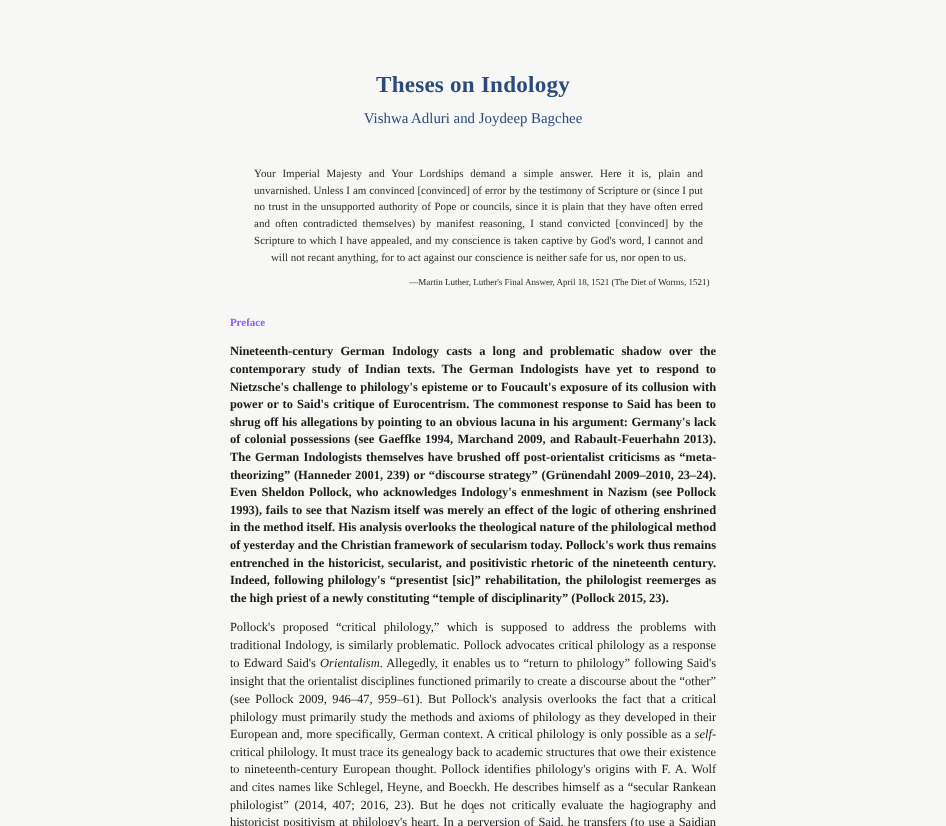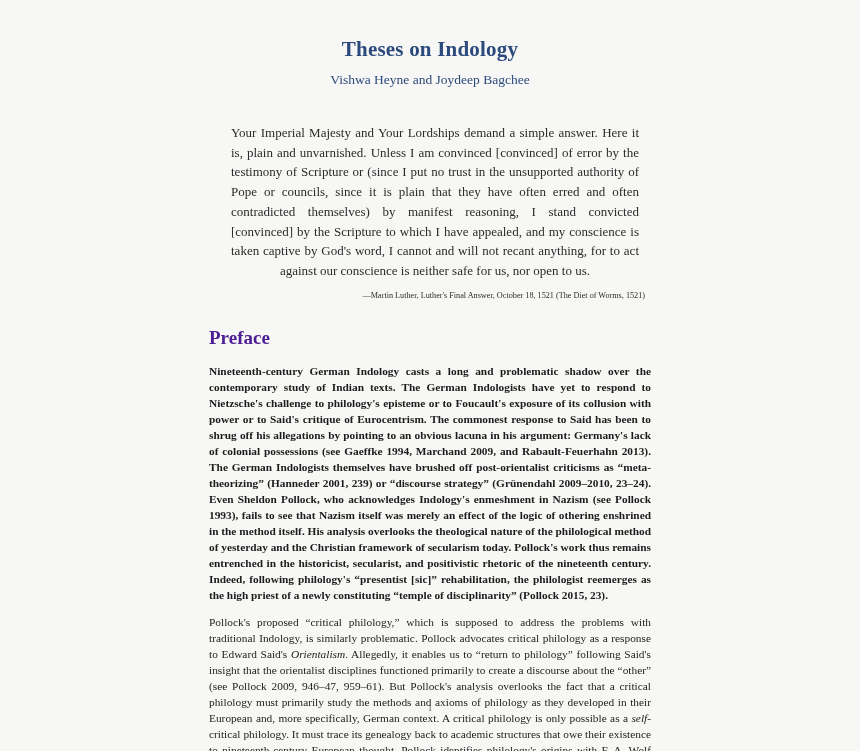--- a/index.html
+++ b/index.html
@@ -13,20 +13,21 @@
     font-family: "Liberation Serif", "DejaVu Serif", serif;
     color: #1c1c1c;
     overflow: hidden;
   }
   .page {
     position: relative;
     width: 860px;
     height: 558px;
     background: #f7f7f5;
     box-sizing: border-box;
+    margin-top: 28px;
   }
   .content {
     position: absolute;
     left: 209px;
     top: 0;
     width: 442px;
   }
   .doc-title {
     margin: 0;
     padding-top: 36px;
@@ -45,42 +46,42 @@
     font-weight: normal;
     color: #2c4a7c;
     line-height: 1.3;
   }
   .epigraph {
     margin: 0;
     padding-top: 34px;
     padding-left: 22px;
     padding-right: 12px;
     text-align: center;
-    font-size: 13px;
+    font-size: 10px;
     line-height: 1.52;
     color: #2b2b2b;
     text-align: justify;
     text-align-last: center;
     hyphens: none;
   }
   .epigraph-attr {
     margin: 0;
     padding-top: 9px;
     padding-right: 6px;
     text-align: right;
     font-size: 8.2px;
     line-height: 1.5;
     color: #2b2b2b;
   }
   .section-heading {
     margin: 0;
     padding-top: 24px;
-    font-size: 19px;
+    font-size: 10px;
     font-weight: bold;
-    color: #4c1d95;
+    color: #8b5cf6;
     line-height: 1.3;
   }
   .body-par {
     margin: 0;
     padding-top: 11px;
     font-size: 11.35px;
     line-height: 1.412;
     text-align: justify;
     color: #1c1c1c;
     hyphens: none;
@@ -104,25 +105,25 @@
   }
 </style>
 </head>
 <body>
 
 <div class="page">
   <div class="content">
 
     <h1 class="doc-title">Theses on Indology</h1>
 
-    <p class="doc-authors">Vishwa Heyne and Joydeep Bagchee</p>
+    <p class="doc-authors">Vishwa Adluri and Joydeep Bagchee</p>
 
     <p class="epigraph">Your Imperial Majesty and Your Lordships demand a simple answer. Here it is, plain and unvarnished. Unless I am convinced [convinced] of error by the testimony of Scripture or (since I put no trust in the unsupported authority of Pope or councils, since it is plain that they have often erred and often contradicted themselves) by manifest reasoning, I stand convicted [convinced] by the Scripture to which I have appealed, and my conscience is taken captive by God's word, I cannot and will not recant anything, for to act against our conscience is neither safe for us, nor open to us.</p>
 
-    <p class="epigraph-attr">—Martin Luther, Luther's Final Answer, October 18, 1521 (The Diet of Worms, 1521)</p>
+    <p class="epigraph-attr">—Martin Luther, Luther's Final Answer, April 18, 1521 (The Diet of Worms, 1521)</p>
 
     <h2 class="section-heading">Preface</h2>
 
     <p class="body-par first"><span>Nineteenth-century German Indology casts a long and problematic shadow over the contemporary study of Indian texts. The German Indologists have yet to respond to Nietzsche's challenge to philology's episteme or to Foucault's exposure of its collusion with power or to Said's critique of Eurocentrism. The commonest response to Said has been to shrug off his allegations by pointing to an obvious lacuna in his argument: Germany's lack of colonial possessions (see Gaeffke 1994, Marchand 2009, and Rabault-Feuerhahn 2013). The German Indologists themselves have brushed off post-orientalist criticisms as “meta-theorizing” (Hanneder 2001, 239) or “discourse strategy” (Grünendahl 2009–2010, 23–24). Even Sheldon Pollock, who acknowledges Indology's enmeshment in Nazism (see Pollock 1993), fails to see that Nazism itself was merely an effect of the logic of othering enshrined in the method itself. His analysis overlooks the theological nature of the philological method of yesterday and the Christian framework of secularism today. Pollock's work thus remains entrenched in the historicist, secularist, and positivistic rhetoric of the nineteenth century. Indeed, following philology's “presentist [sic]” rehabilitation, the philologist reemerges as the high priest of a newly constituting “temple of disciplinarity” (Pollock 2015, 23).</span></p>
 
     <p class="body-par"><span>Pollock's proposed “critical philology,” which is supposed to address the problems with traditional Indology, is similarly problematic. Pollock advocates critical philology as a response to Edward Said's </span><i>Orientalism</i><span>. Allegedly, it enables us to “return to philology” following Said's insight that the orientalist disciplines functioned primarily to create a discourse about the “other” (see Pollock 2009, 946–47, 959–61). But Pollock's analysis overlooks the fact that a critical philology must primarily study the methods and axioms of philology as they developed in their European and, more specifically, German context. A critical philology is only possible as a </span><i>self</i><span>-critical philology. It must trace its genealogy back to academic structures that owe their existence to nineteenth-century European thought. Pollock identifies philology's origins with F. A. Wolf and cites names like Schlegel, Heyne, and Boeckh. He describes himself as a “secular Rankean philologist” (2014, 407; 2016, 23). But he does not critically evaluate the hagiography and historicist positivism at philology's heart. In a perversion of Said, he transfers (to use a Saidian idiom) Said's analysis to the Orient. Among Sanskrit's new found functions in the “Sanskrit cosmopolis,” Pollock now discovers its potential for othering and its imbrication with power. With this move—we shall call it “disorientalism”—he effectively neuters Said's criticism. Rather than subject his own work or his own discipline to analysis and question its political collusions or its privilege, the philologist constitutes himself </span></p>
 
   </div>
 
   <div class="page-number">1</div>

